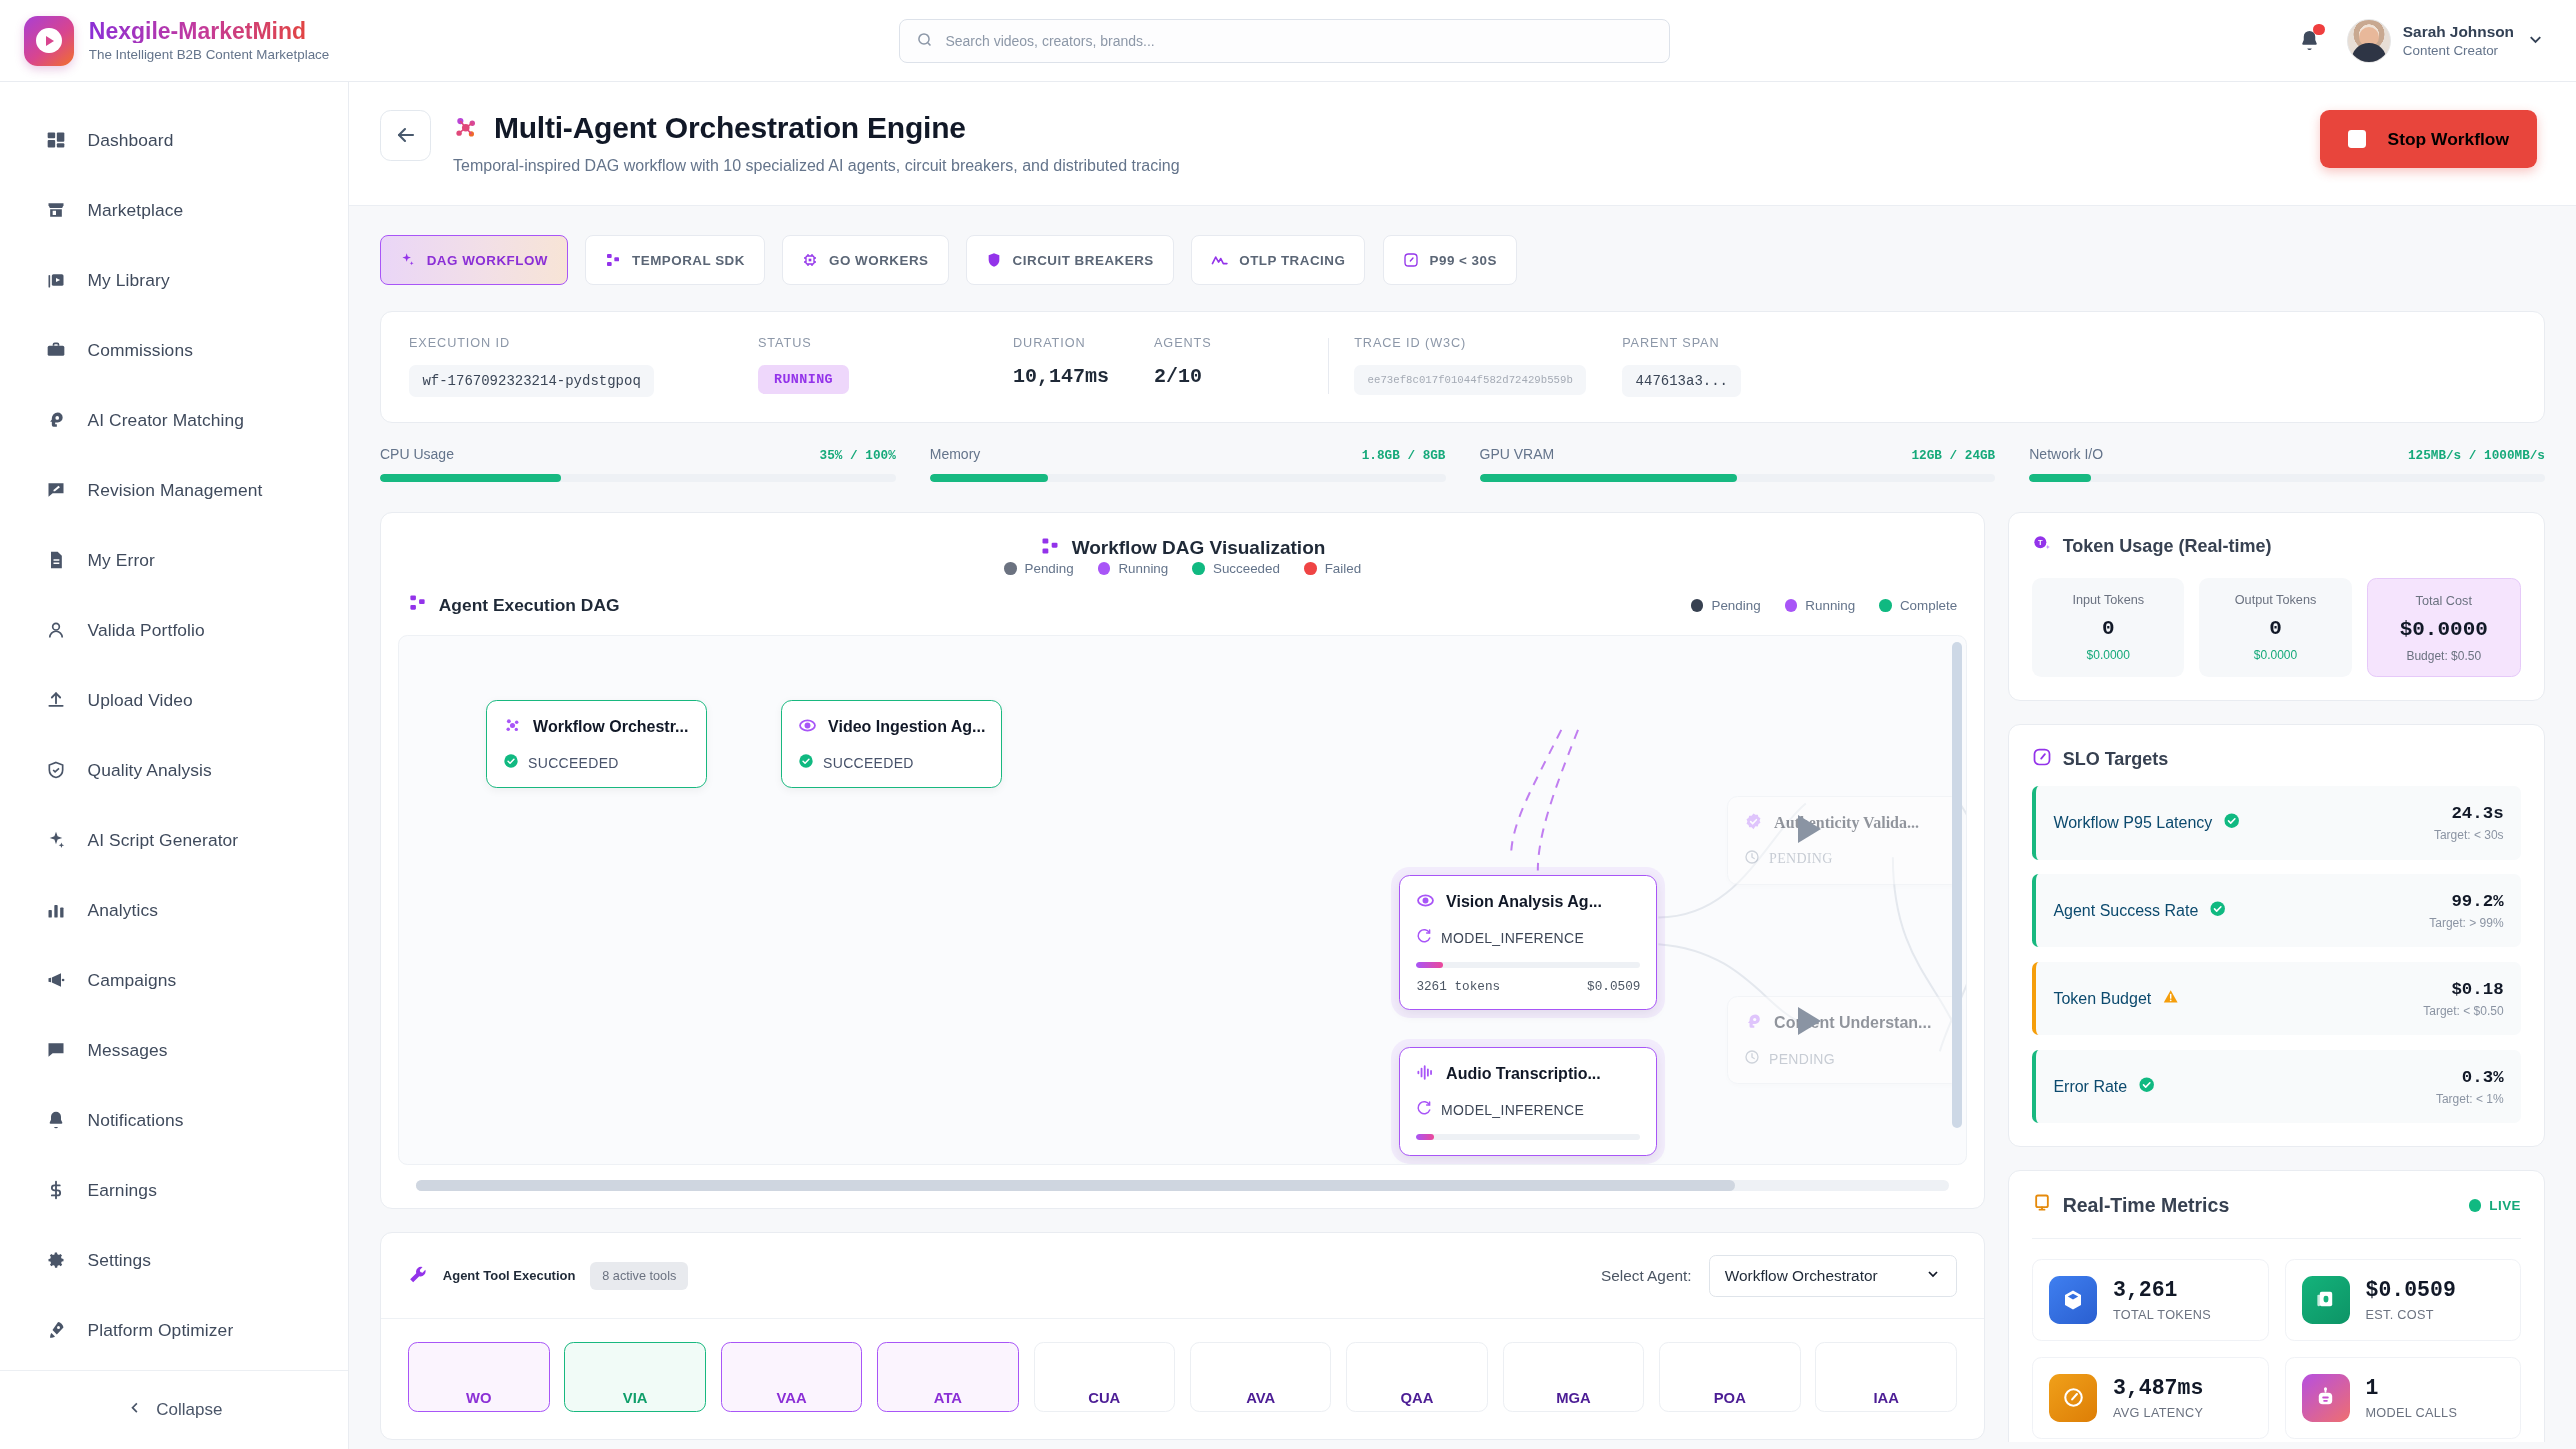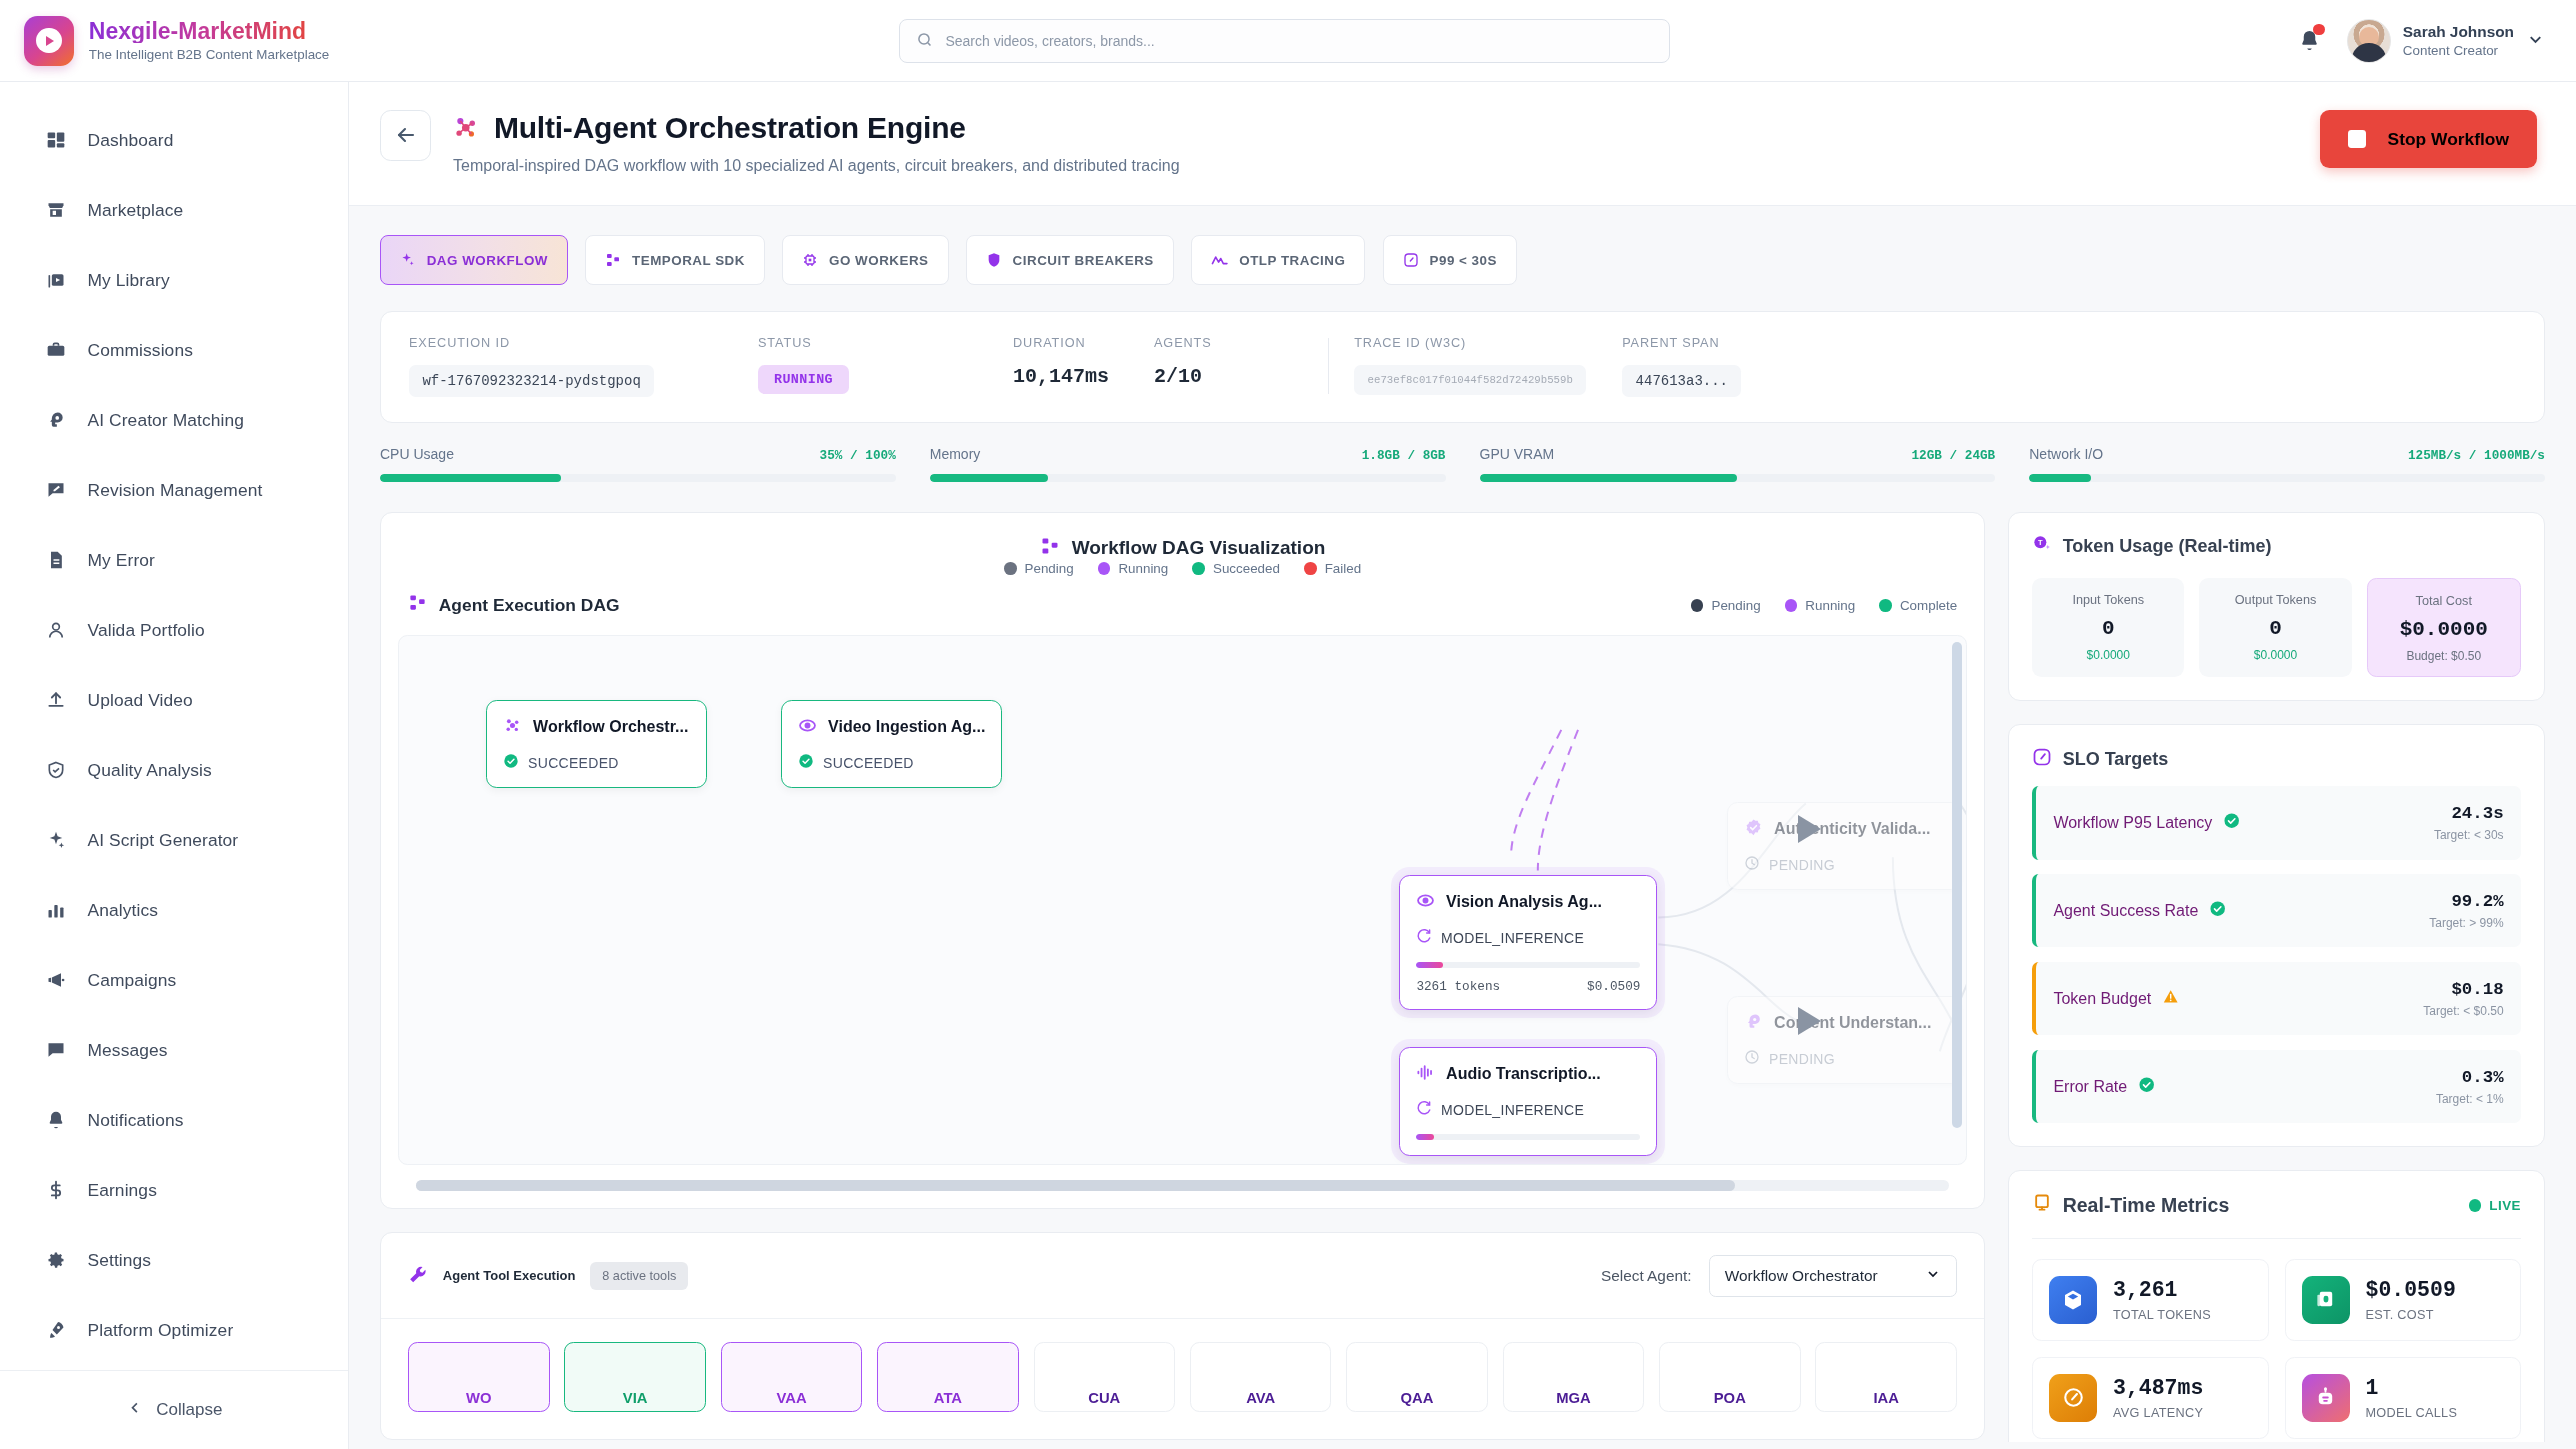--- a/index.html
+++ b/index.html
@@ -196,21 +196,21 @@
   .tk.total { background: #f5e4fd; border: 0.7px solid #e6c9f9; }
   .tk .k { font-size: 12.7px; color: #6b7280; }
   .tk .v { font-size: 21px; font-weight: 700; color: #111827; margin-top: 9.4px; font-family:"Liberation Mono", monospace;}
   .tk .s { font-size: 12px; color: #16a97a; margin-top: 8px; }
   .tk.total .s { color: #6b7280; }
 
   .slo { display: flex; align-items: center; justify-content: space-between;
     background: #f8fafb; border-left: 4px solid #18b87f; border-radius: 6.7px;
     padding: 17.4px 17.4px 17.4px 17.4px; margin-top: 14.8px; }
   .slo.warn { border-left-color: #f59e0b; }
-  .slo-name { display: flex; align-items: center; gap: 10.7px; font-size: 16px; color: #701a75; }
+  .slo-name { display: flex; align-items: center; gap: 10.7px; font-size: 16px; color: #0c4a6e; }
   .slo-r { text-align: right; }
   .slo-v { font-size: 17.4px; font-weight: 700; color: #111827; font-family:"Liberation Mono", monospace;}
   .slo-t { font-size: 12px; color: #8b94a3; margin-top: 5.4px; }
 
   .rtm-head { display: flex; align-items: center; justify-content: space-between; }
   .live { display: flex; align-items: center; gap: 8px; font-size: 13.4px; font-weight: 700; color: #16a97a; letter-spacing: 0.5px;}
   .rtm-grid { display: grid; grid-template-columns: 1fr 1fr; gap: 16px; margin-top: 20px; border-top: 0.7px solid #eef1f5; padding-top: 20px;}
   .m { background: #fff; border: 0.7px solid #f0f2f6; border-radius: 9.4px; padding: 16px; display: flex; align-items: center; gap: 16px; }
   .m .mi { width: 48px; height: 48px; border-radius: 10.7px; display: flex; align-items: center; justify-content: center; flex:0 0 48px;}
   .m .mv { font-size: 21.5px; font-weight: 700; color: #111827; font-family:"Liberation Mono", monospace;}
@@ -786,21 +786,21 @@
                             <path d="M20 7a9 9 0 10.6 8"></path>
                             <path d="M20.4 3v4.4H16"></path>
                           </svg></span>
                       <span>MODEL_INFERENCE</span>
                     </div>
                     <div class="node-bar">
                         <i style="width:8%"></i>
                       </div>
                   </div>
 
-                  <div class="node pending" style="left:1328px; top:166px; width:235px;">
+                  <div class="node pending" style="left:1328px; top:160px; width:235px;font-family:Liberation Serif, serif;">
                     <div class="node-title">
                       <span><svg width="19" height="19" viewBox="0 0 24 24">
                             <path d="M12 1.8l2.4 1.8 3-.2.9 2.9 2.5 1.7-1.1 2.8 1.1 2.8-2.5 1.7-.9 2.9-3-.2L12 21.8l-2.4-2.6-3 .2-.9-2.9-2.5-1.7L4.3 12 3.2 9.2l2.5-1.7.9-2.9 3 .2L12 1.8z" fill="#c084fc"></path>
                             <path d="M8.4 12.2l2.5 2.5 4.7-5" stroke="#fff" stroke-width="2" fill="none" stroke-linecap="round"></path>
                           </svg></span>
                       <span>Authenticity Valida...</span>
                     </div>
                     <div class="node-status pend">
                       <span><svg width="16" height="16" viewBox="0 0 24 24" fill="none" stroke="#9aa3b2" stroke-width="2">
                             <circle cx="12" cy="12" r="9"></circle>

